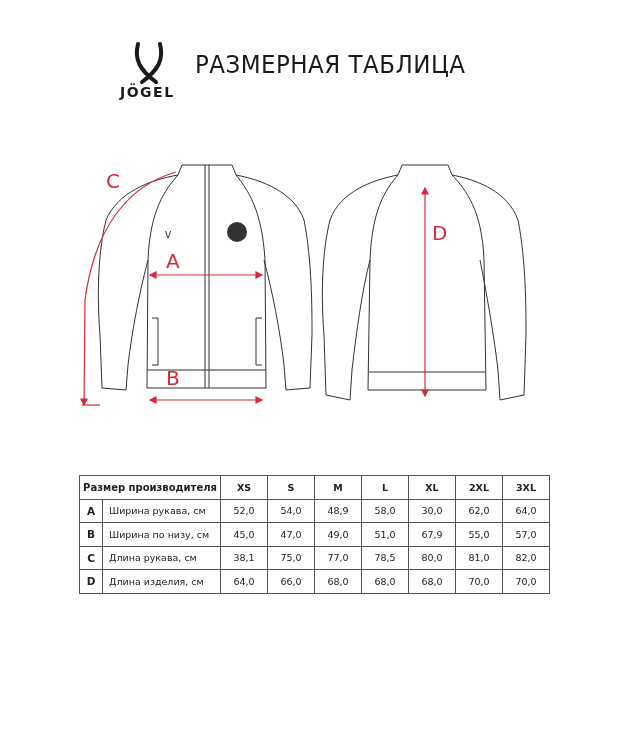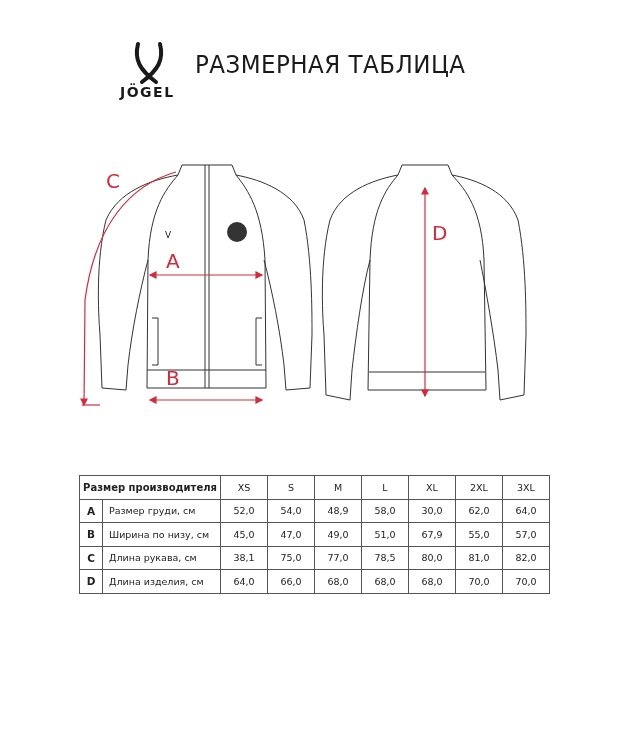--- a/index.html
+++ b/index.html
@@ -6,21 +6,21 @@
   body { width:624px; height:750px; position:relative; overflow:hidden; font-family:"DejaVu Sans", sans-serif; color:#1a1a1a; }
   .logo { position:absolute; left:118px; top:40px; width:62px; height:62px; }
   .logo-text { position:absolute; left:120px; top:84px; width:60px; font-family:"DejaVu Sans", sans-serif; font-weight:bold; font-size:14px; letter-spacing:1.5px; color:#1a1a1a; }
   .title { position:absolute; left:195px; top:50px; font-family:"DejaVu Sans", sans-serif; font-size:25px; font-weight:normal; letter-spacing:0.5px; color:#1a1a1a; transform:scaleX(0.92); transform-origin:left center; }
   .drawing { position:absolute; left:0; top:150px; }
   .size-table { position:absolute; left:79px; top:475px; border-collapse:collapse; font-family:"DejaVu Sans", sans-serif; font-size:9.5px; color:#222; }
   .size-table td { border:1.3px solid #555; height:22.5px; padding:0; text-align:center; }
   .size-table .hdr { font-weight:bold; font-size:10px; }
   .size-table .let { width:22px; font-weight:bold; font-size:10.5px; }
   .size-table .lbl { width:111px; text-align:left; padding-left:6px; }
-  .size-table .val { width:46px; }
+  .size-table .val { width:46px;font-weight:bold; }
 </style>
 </head>
 <body>
 
 <svg class="logo" viewBox="0 0 62 62">
   <path d="M20 4 C16 20 22 30 38 42 M42 4 C46 20 40 30 24 42" fill="none" stroke="#1a1a1a" stroke-width="4" stroke-linecap="round"></path>
 </svg>
 <div class="logo-text">JÖGEL</div>
 <div class="title">РАЗМЕРНАЯ ТАБЛИЦА</div>
 
@@ -75,21 +75,21 @@
     <td class="val">XS</td>
     <td class="val">S</td>
     <td class="val">M</td>
     <td class="val">L</td>
     <td class="val">XL</td>
     <td class="val">2XL</td>
     <td class="val">3XL</td>
   </tr>
   <tr>
     <td class="let">A</td>
-    <td class="lbl">Размер груди, см</td>
+    <td class="lbl">Ширина рукава, см</td>
     <td>52,0</td>
     <td>54,0</td>
     <td>48,9</td>
     <td>58,0</td>
     <td>30,0</td>
     <td>62,0</td>
     <td>64,0</td>
   </tr>
   <tr>
     <td class="let">B</td>

